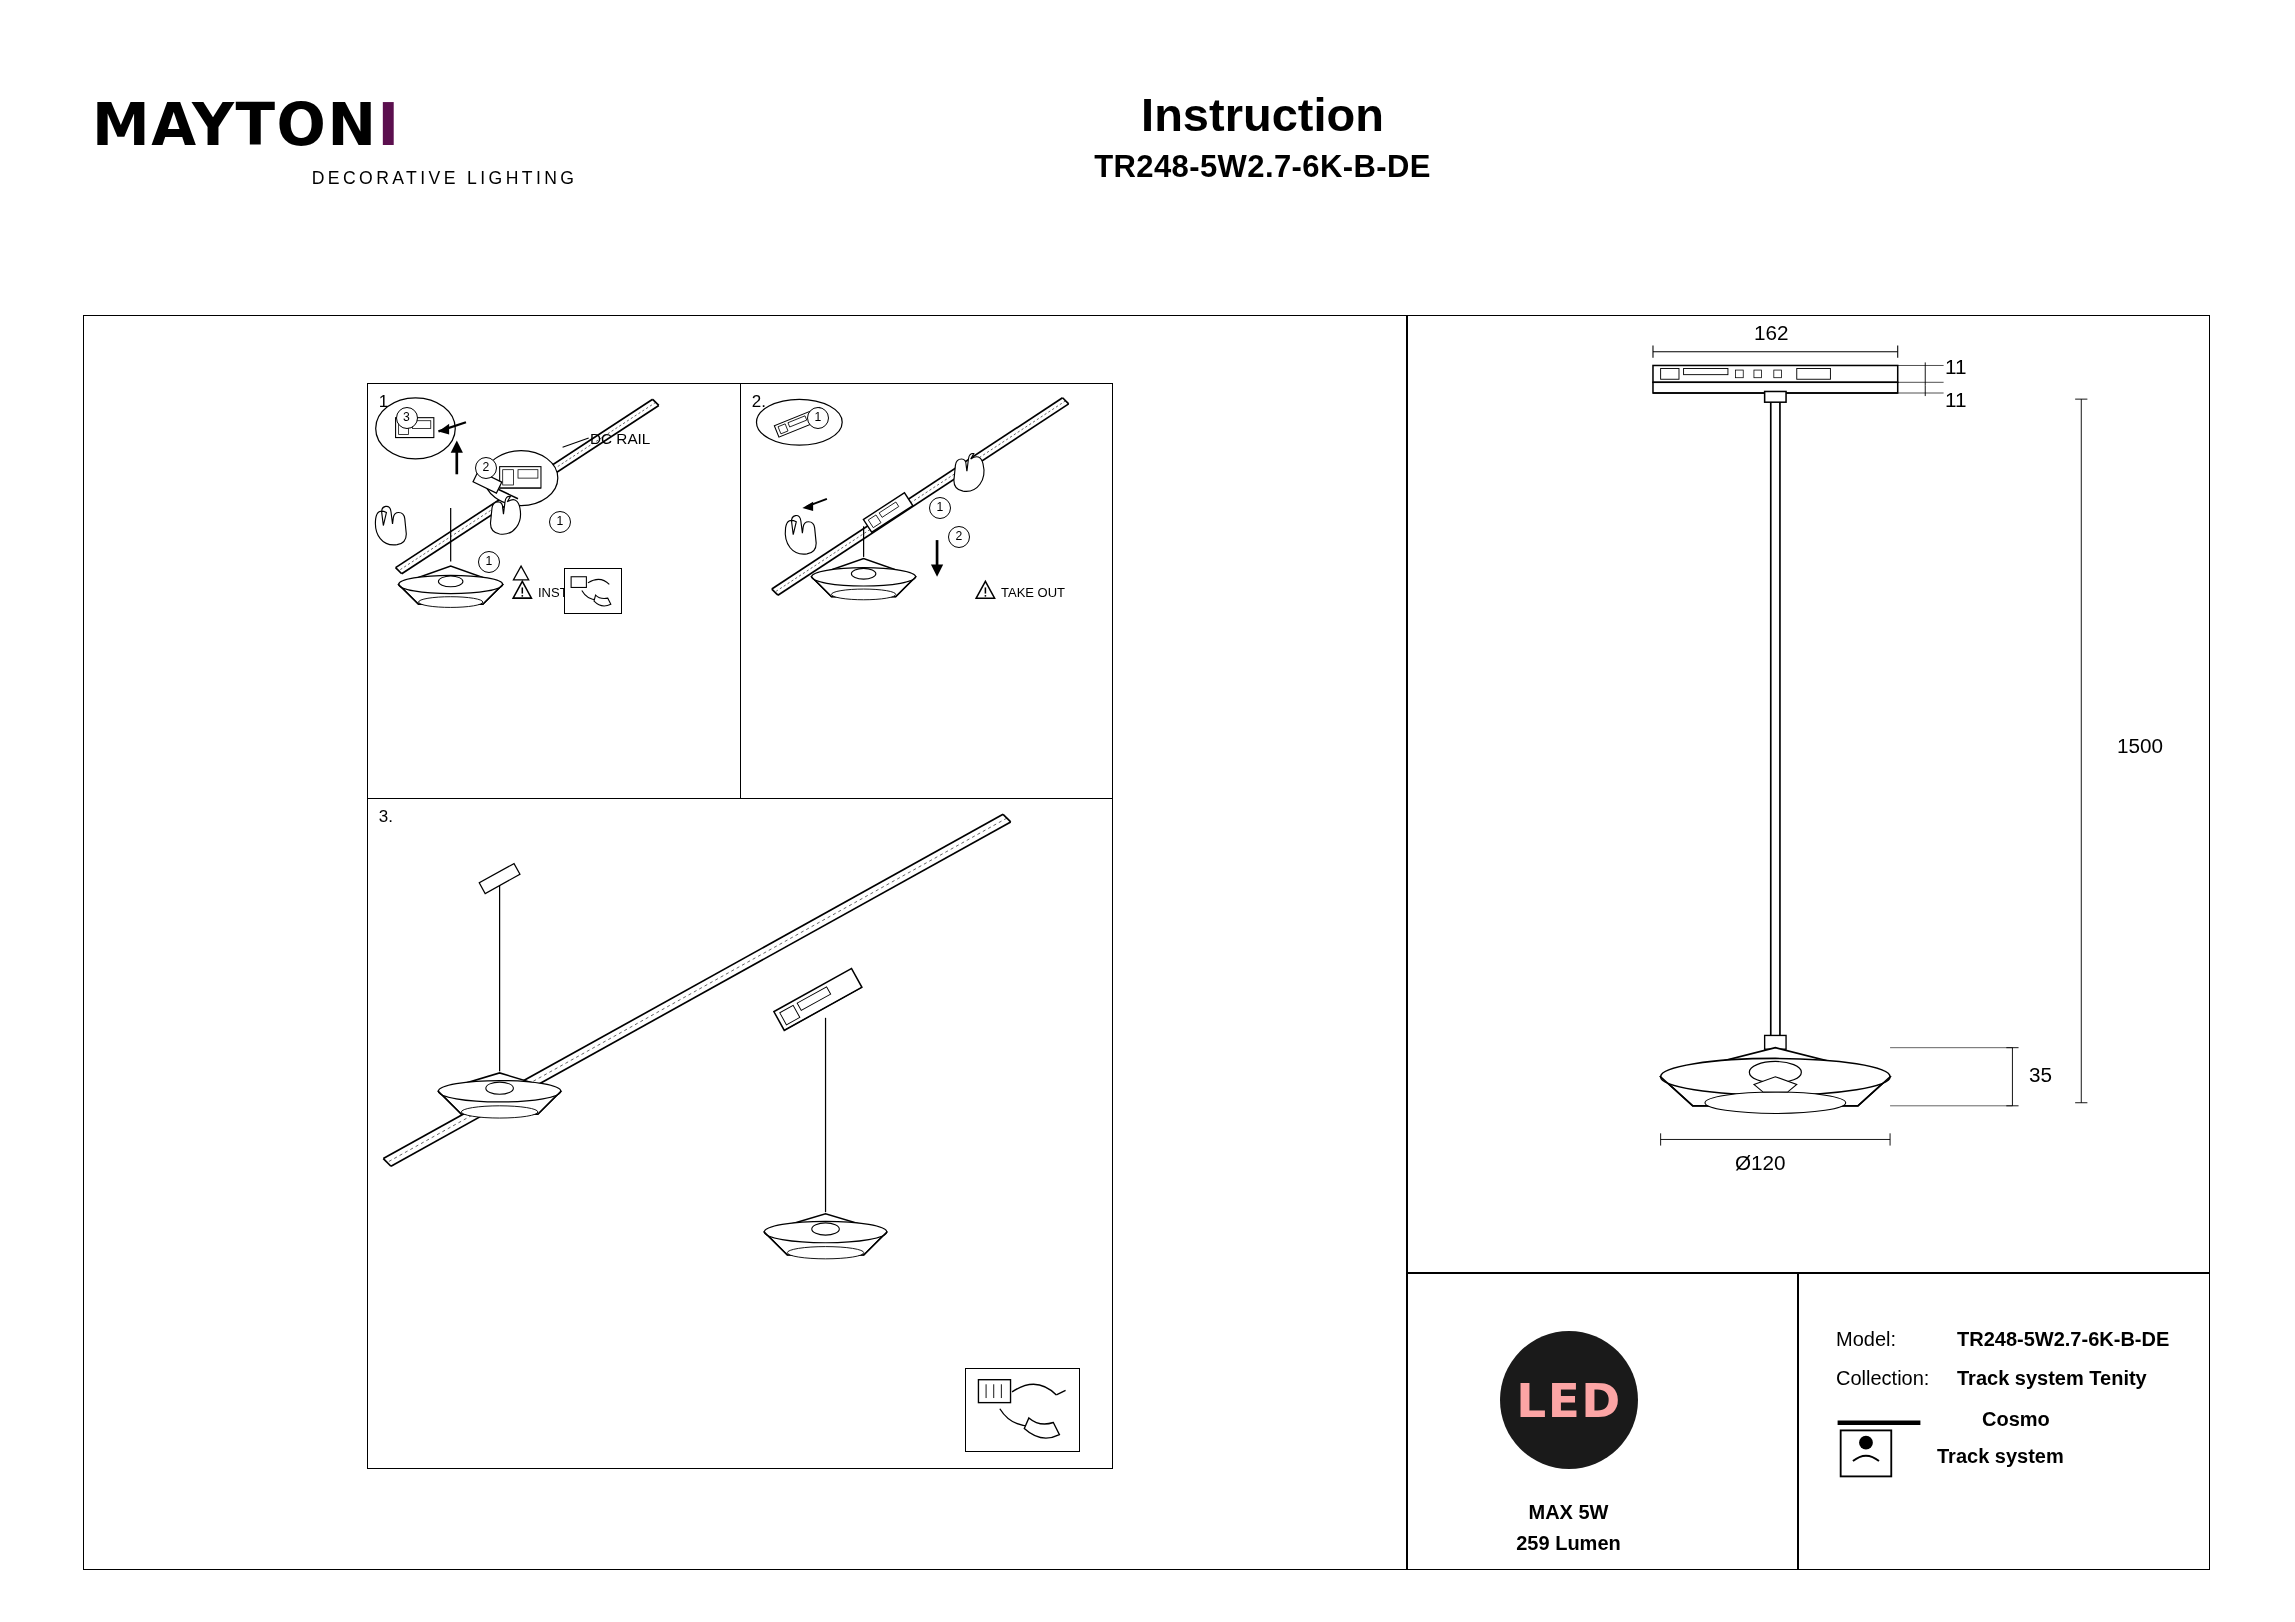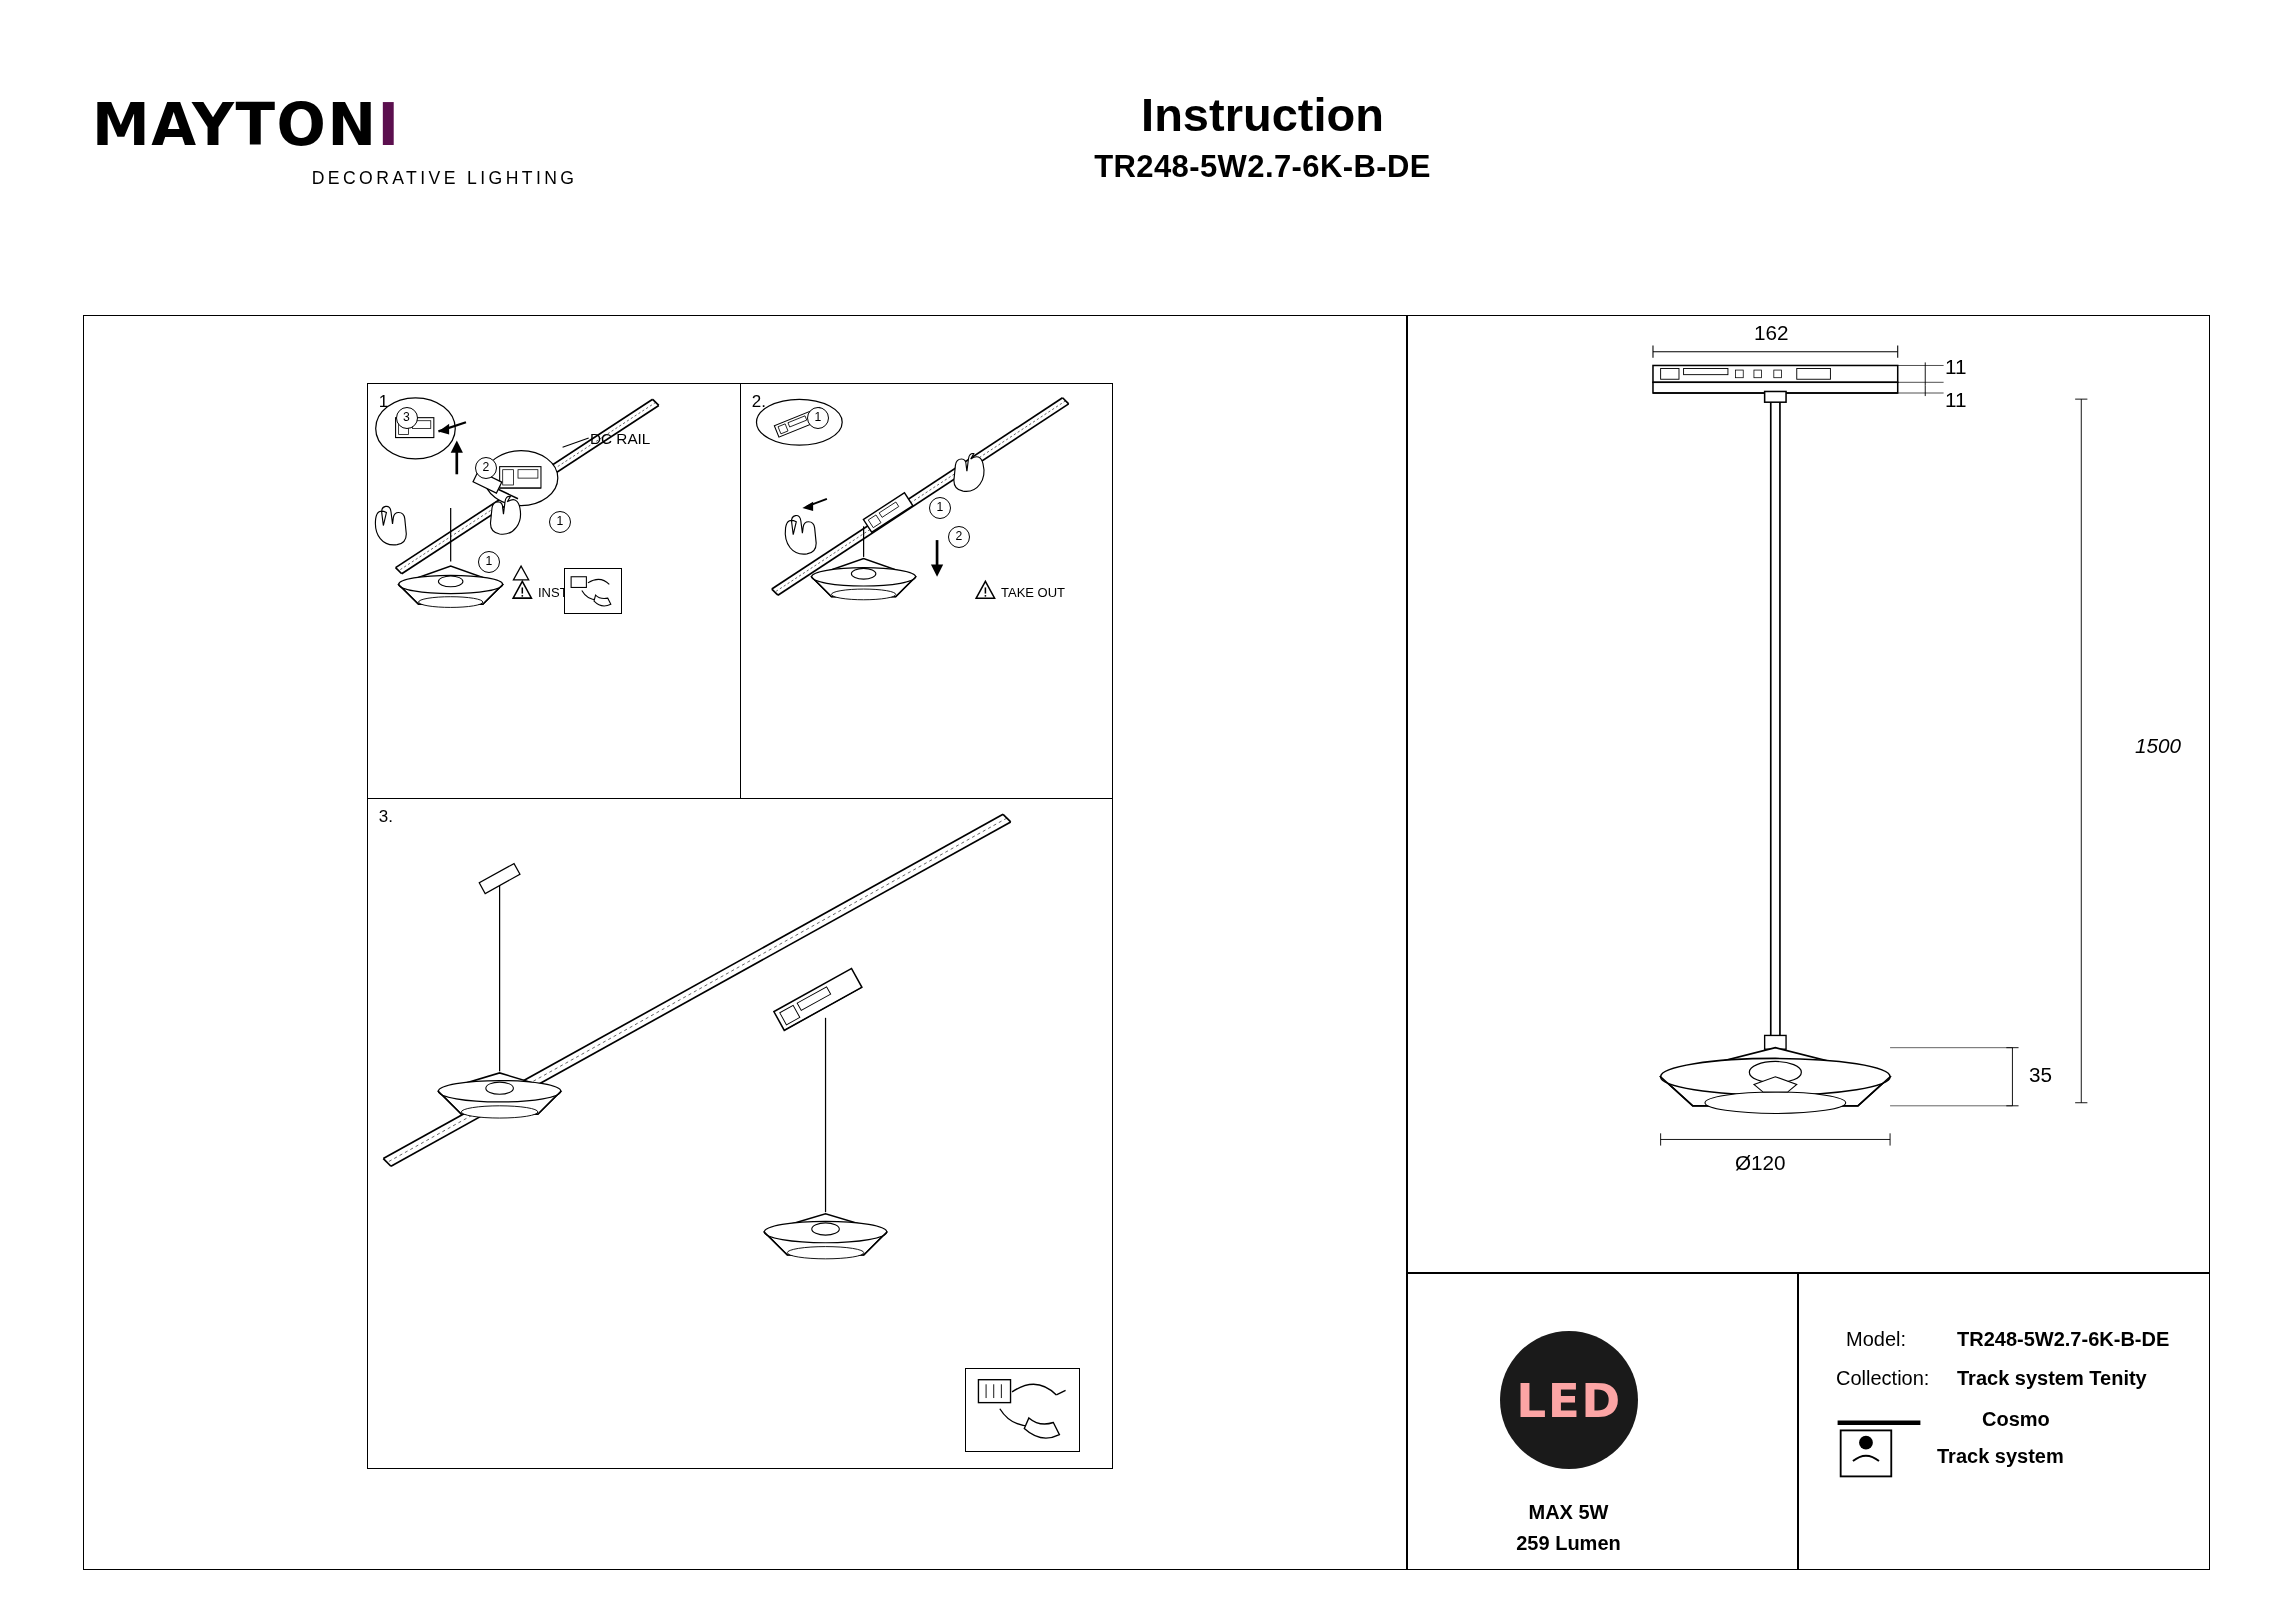--- a/index.html
+++ b/index.html
@@ -471,32 +471,32 @@
       <line x1="630" y1="1034" x2="790" y2="1034" stroke="#000" stroke-width="0.8"></line>
 
       <line x1="330" y1="1078" x2="630" y2="1078" stroke="#000" stroke-width="1.2"></line>
       <line x1="330" y1="1070" x2="330" y2="1086" stroke="#000" stroke-width="1.2"></line>
       <line x1="630" y1="1070" x2="630" y2="1086" stroke="#000" stroke-width="1.2"></line>
     </svg>
 
     <div class="dim" style="left:346px; top:6.1px;">162</div>
     <div class="dim" style="left:537px; top:40px;">11</div>
     <div class="dim" style="left:537px; top:73px;">11</div>
-    <div class="dim" style="left:727px; top:419px;font-style:italic;">1500</div>
+    <div class="dim" style="left:709px; top:419px;">1500</div>
     <div class="dim" style="left:621px; top:748px;">35</div>
     <div class="dim" style="left:327px; top:836px;">Ø120</div>
   </div>
 
   <div class="info-area"></div>
 
   <div class="led-badge">LED</div>
   <div class="led-txt" style="top:1501px;text-align:center;">MAX 5W</div>
   <div class="led-txt" style="top:1532px;">259 Lumen</div>
 
-  <div class="spec-row spec-label" style="top:1328px;margin-left:10px;">Model:</div>
+  <div class="spec-row spec-label" style="top:1328px;">Model:</div>
   <div class="spec-row spec-value" style="top:1328px;">TR248-5W2.7-6K-B-DE</div>
 
   <div class="spec-row spec-label" style="top:1367px;">Collection:</div>
   <div class="spec-row spec-value" style="top:1367px;">Track system Tenity</div>
 
   <div class="spec-row" style="left:1982px; top:1408px; font-weight:bold;">Cosmo</div>
   <div class="spec-row" style="left:1937px; top:1445px; font-weight:bold;">Track system</div>
 
   <svg class="prod-icon" viewBox="0 0 112 90">
     <line x1="2" y1="14" x2="110" y2="14" stroke="#000" stroke-width="6"></line>

